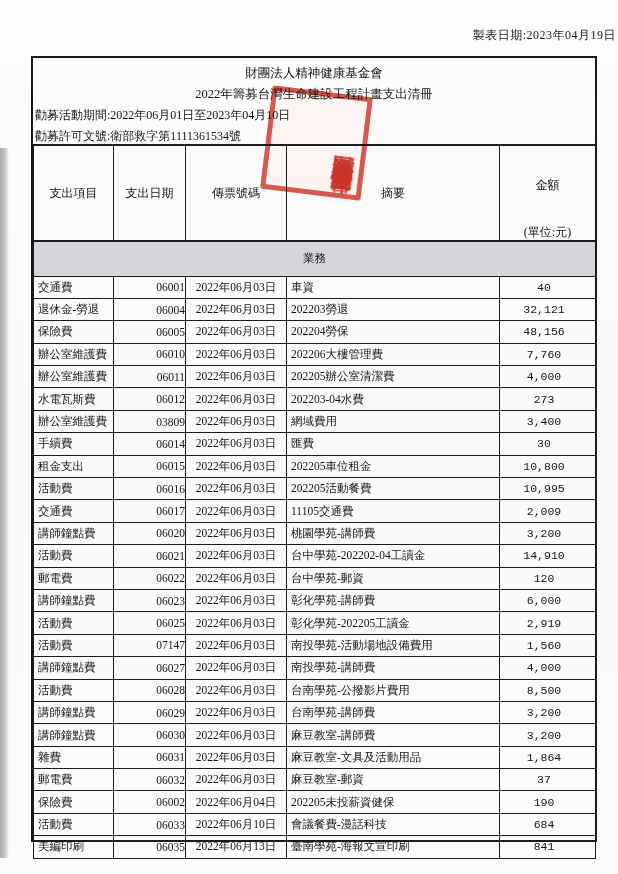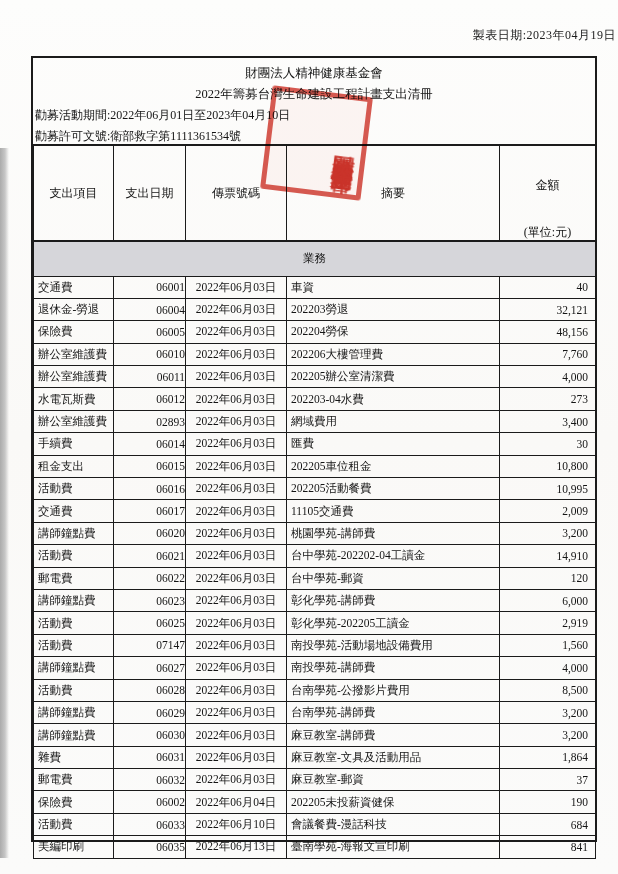--- a/index.html
+++ b/index.html
@@ -71,21 +71,21 @@
   }
   tbody.rows td {
     height: 22.4px;
     font-size: 11.5px;
     vertical-align: middle;
   }
   td.c-item    { text-align: left;  padding-left: 4px; }
   td.c-no      { text-align: right; }
   td.c-date    { text-align: center; font-size: 11px; }
   td.c-summary { text-align: left;  padding-left: 4px; }
-  td.c-amount  { text-align: right; padding-right: 7px; }
+  td.c-amount  { text-align: center; padding-right: 7px; font-family: Liberation Mono, monospace; }
 
   .seal {
     position: absolute;
     left: 266px; top: 91px;
     width: 101px; height: 104px;
     border: 5px solid rgba(208, 55, 44, 0.82);
     border-radius: 3px;
     transform: rotate(7deg);
     mix-blend-mode: multiply;
     z-index: 5;
@@ -187,21 +187,21 @@
   <tr>
     <td class="c-item">水電瓦斯費</td>
     <td class="c-no">06012</td>
     <td class="c-date">2022年06月03日</td>
     <td class="c-summary">202203-04水費</td>
     <td class="c-amount">273</td>
   </tr>
 
   <tr>
     <td class="c-item">辦公室維護費</td>
-    <td class="c-no">02893</td>
+    <td class="c-no">03809</td>
     <td class="c-date">2022年06月03日</td>
     <td class="c-summary">網域費用</td>
     <td class="c-amount">3,400</td>
   </tr>
 
   <tr>
     <td class="c-item">手續費</td>
     <td class="c-no">06014</td>
     <td class="c-date">2022年06月03日</td>
     <td class="c-summary">匯費</td>

